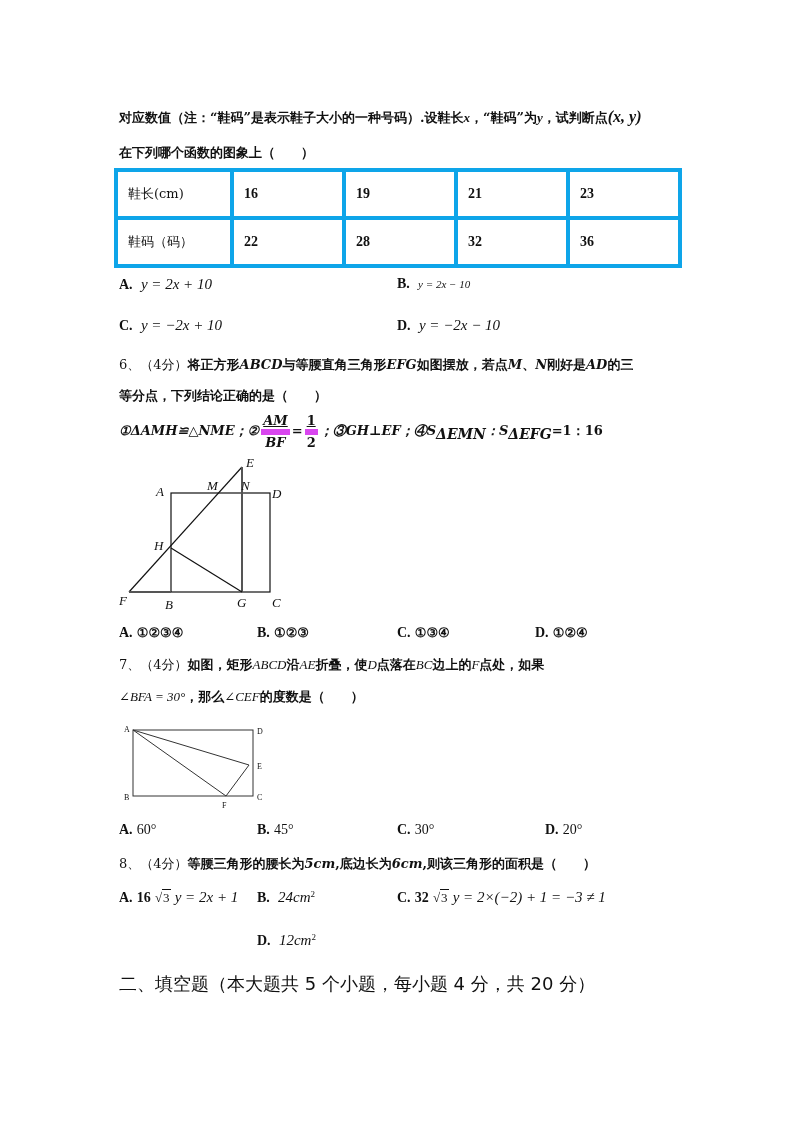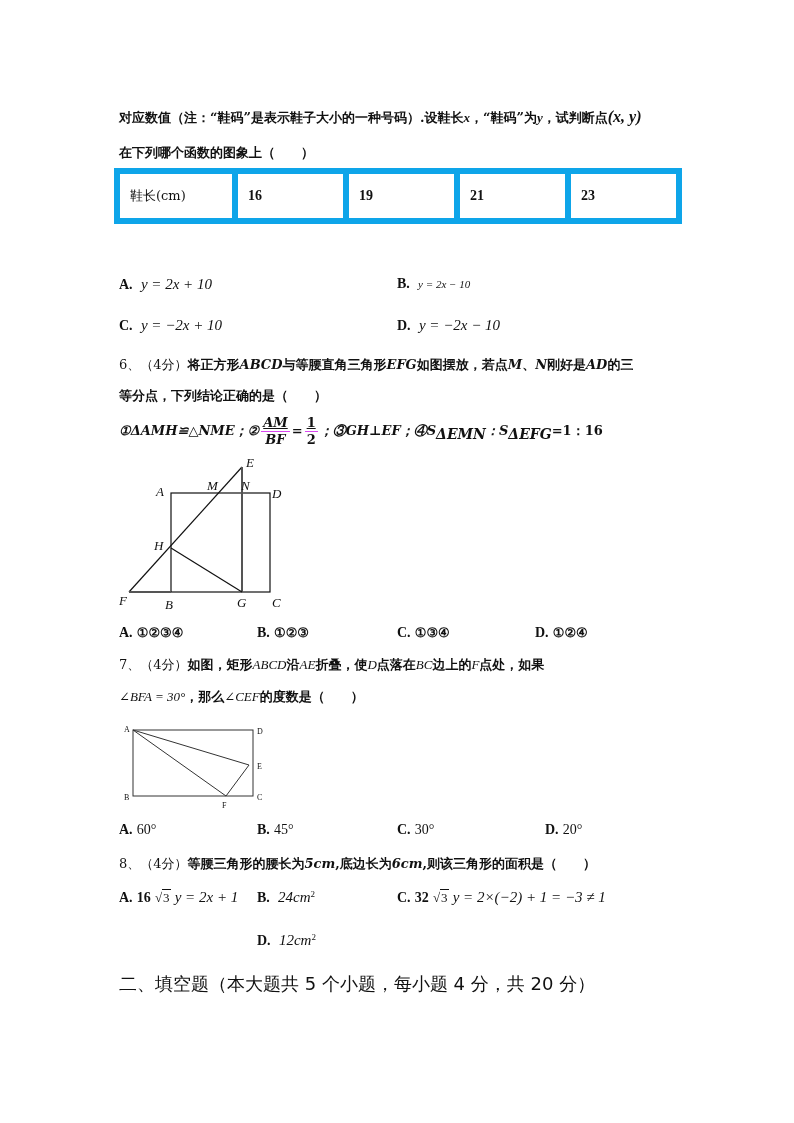--- a/index.html
+++ b/index.html
@@ -4,27 +4,27 @@
 <style>
   html, body { margin: 0; padding: 0; background: #ffffff; }
   body { width: 794px; height: 1123px; position: relative; overflow: hidden;
          font-family: "DejaVu Serif", "Liberation Serif", serif; color: #111; font-size: 13px; }
   .abs { position: absolute; white-space: nowrap; }
   .bold { font-weight: bold; }
   .it { font-style: italic; }
   .math { font-family: "Liberation Serif", "DejaVu Serif", serif; font-style: italic; }
   .mathn { font-family: "Liberation Serif", "DejaVu Serif", serif; }
   table.shoe { position: absolute; left: 114px; top: 168px; width: 568px; border-collapse: collapse; }
-  table.shoe td { border: 6px solid #0ea5e9; height: 44px; padding: 0 10px; font-size: 13px; }
+  table.shoe td { border: 4px solid #0ea5e9; height: 44px; padding: 0 10px; font-size: 13px; }
   table.shoe td.h { width: 92px; }
   table.shoe td.v { font-weight: bold; font-family: "Liberation Serif", serif; font-size: 14px; }
   .opt-label { font-weight: bold; font-family: "Liberation Serif", serif; font-size: 14px; }
   .frac { display: inline-block; vertical-align: middle; text-align: center; margin: 0 2px; }
   .frac span { display: block; line-height: 16px; padding: 0 2px; }
-  .frac .num { border-bottom: 1px solid #d946ef; text-decoration: underline; }
+  .frac .num { border-bottom: 6px solid #d946ef; text-decoration: underline; }
   .section { font-size: 18px; font-weight: normal; font-family: "DejaVu Sans", sans-serif; }
   sup { font-size: 9px; }
   sub { font-size: 14px; }
   .sqrt { font-family: "Liberation Serif", serif; }
   .sqrt .rad { border-top: 1px solid #111; padding: 0 1px; }
   svg text { font-family: "Liberation Serif", serif; font-style: italic; font-size: 13px; fill: #111; }
   svg text.up { font-style: normal; font-size: 8px; }
 </style>
 </head>
 <body>
@@ -35,20 +35,27 @@
 <div class="abs bold" style="left:119px; top:144px;">在下列哪个函数的图象上（　　）</div>
 
 <table class="shoe">
   <tbody>
       <tr>
     <td class="h">鞋长(cm)</td>
     <td class="v">16</td>
     <td class="v">19</td>
     <td class="v">21</td>
     <td class="v">23</td>
+  </tr>
+  <tr>
+    <td class="h">鞋码（码）</td>
+    <td class="v">22</td>
+    <td class="v">28</td>
+    <td class="v">32</td>
+    <td class="v">36</td>
   </tr>
 </tbody>
   </table>
 
 <div class="abs" style="left:119px; top:276px;">
   <span class="opt-label">A.</span>&nbsp;
   <span class="math" style="font-size:15px;">y = 2x + 10</span>
 </div>
 <div class="abs" style="left:397px; top:276px;">
   <span class="opt-label">B.</span>&nbsp;

